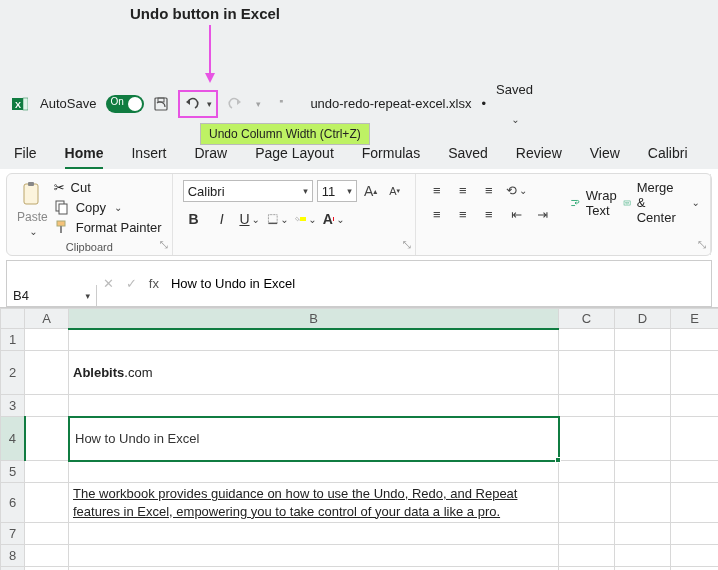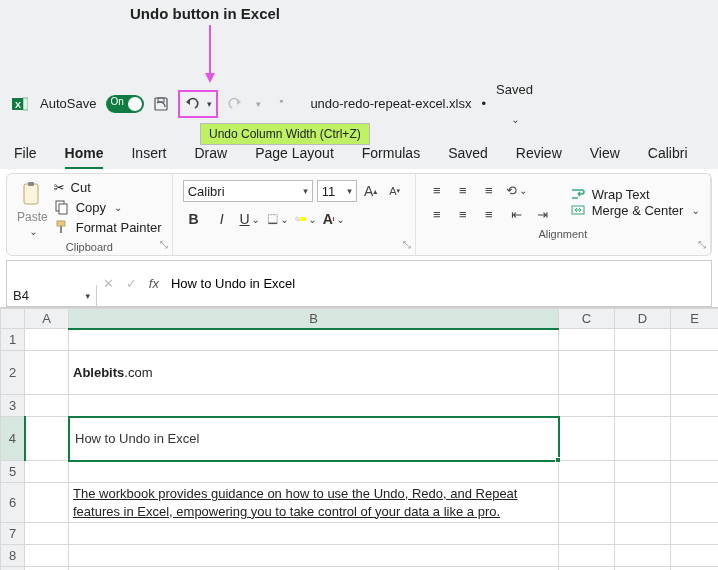--- a/index.html
+++ b/index.html
@@ -38,28 +38,28 @@
 .combo .dd { margin-left: auto; font-size: 9px; color: #444; padding-left: 6px; }
 .fname { width: 130px; }
 .fsize { width: 40px; }
 .grow-btn { width: 20px; height: 20px; display: inline-flex; align-items: center; justify-content: center; font-size: 14px; color: #444; }
 .font-bot { display: flex; gap: 6px; align-items: center; margin-top: 6px; }
 .fmt { width: 22px; height: 22px; display: inline-flex; align-items: center; justify-content: center; font-size: 14px; color: #333; }
 .color-swatch { width: 16px; height: 4px; display: block; }
 .align-grid { display: flex; gap: 6px; align-items: center; }
 .align-col { display: flex; flex-direction: column; gap: 4px; }
 .align-btn { width: 22px; height: 20px; display: inline-flex; align-items: center; justify-content: center; font-size: 13px; color: #444; }
-.wrap-merge { display: flex; flex-direction: column; font-size: 13px; margin-left: 10px; }
+.wrap-merge { display: flex; flex-direction: row; font-size: 13px; margin-left: 10px; }
 .wm-item { display: flex; align-items: center; gap: 6px; }
 .formula-bar { display: flex; align-items: center; border: 1px solid #ccc; margin: 4px 6px 0 6px; background: #fff; }
 .namebox { width: 90px; border-right: 1px solid #ccc; padding: 3px 6px; display: flex; align-items: center; margin-top: 24px; }
 .namebox .dd { margin-left: auto; font-size: 9px; color: #444; }
 .fx-btn { padding: 0 6px; color: #888; font-size: 13px; }
 .fx-btn.dim { color: #bbb; }
-.fx { font-style: italic; color: #555; padding: 0 6px; }
+.fx { color: #555; padding: 0 6px; }
 .finput { flex: 1; padding: 3px 6px; font-size: 13px; border: none; outline: none; }
 .grid-wrap { border-top: 1px solid #ccc; margin-top: 0; }
 .grid { border-collapse: collapse; width: 100%; table-layout: fixed; }
 .grid th, .grid td { border: 1px solid #d8d8d8; font-size: 13px; }
 .sel-corner { width: 24px; background: #eef0f1; border-right: 1px solid #bbb; border-bottom: 1px solid #bbb; }
 .colh { background: #eef0f1; text-align: center; font-weight: normal; color: #555; height: 20px; }
 .colh.sel { background: #d6e7df; border-bottom: 2px solid #107c41; }
 .rowh { background: #eef0f1; text-align: center; font-weight: normal; color: #555; width: 24px; }
 .rowh.sel { background: #d6e7df; border-right: 2px solid #107c41; }
 .cell { height: 22px; padding: 0 4px; vertical-align: middle; }
@@ -260,21 +260,20 @@
         <div class="wm-item">
           <svg class="ico" viewBox="0 0 16 16">
               <rect x="2" y="4" width="12" height="8" fill="none" stroke="#3a7"></rect>
               <path d="M5 8 h6 M5 8 l2 -2 M5 8 l2 2 M11 8 l-2 -2 M11 8 l-2 2" stroke="#3a7" fill="none"></path>
             </svg>
           <span>Merge &amp; Center</span>
           <span class="chev">⌄</span>
         </div>
       </div>
     </div>
-    <div class="group-label">Alignment</div>
     <span class="dlg-launch">⤡</span>
   </div>
 </div>
 
 <div class="formula-bar">
   <div class="namebox">
     <span>B4</span>
       <span class="dd">▾</span>
   </div>
   <span class="fx-btn dim">✕</span>

